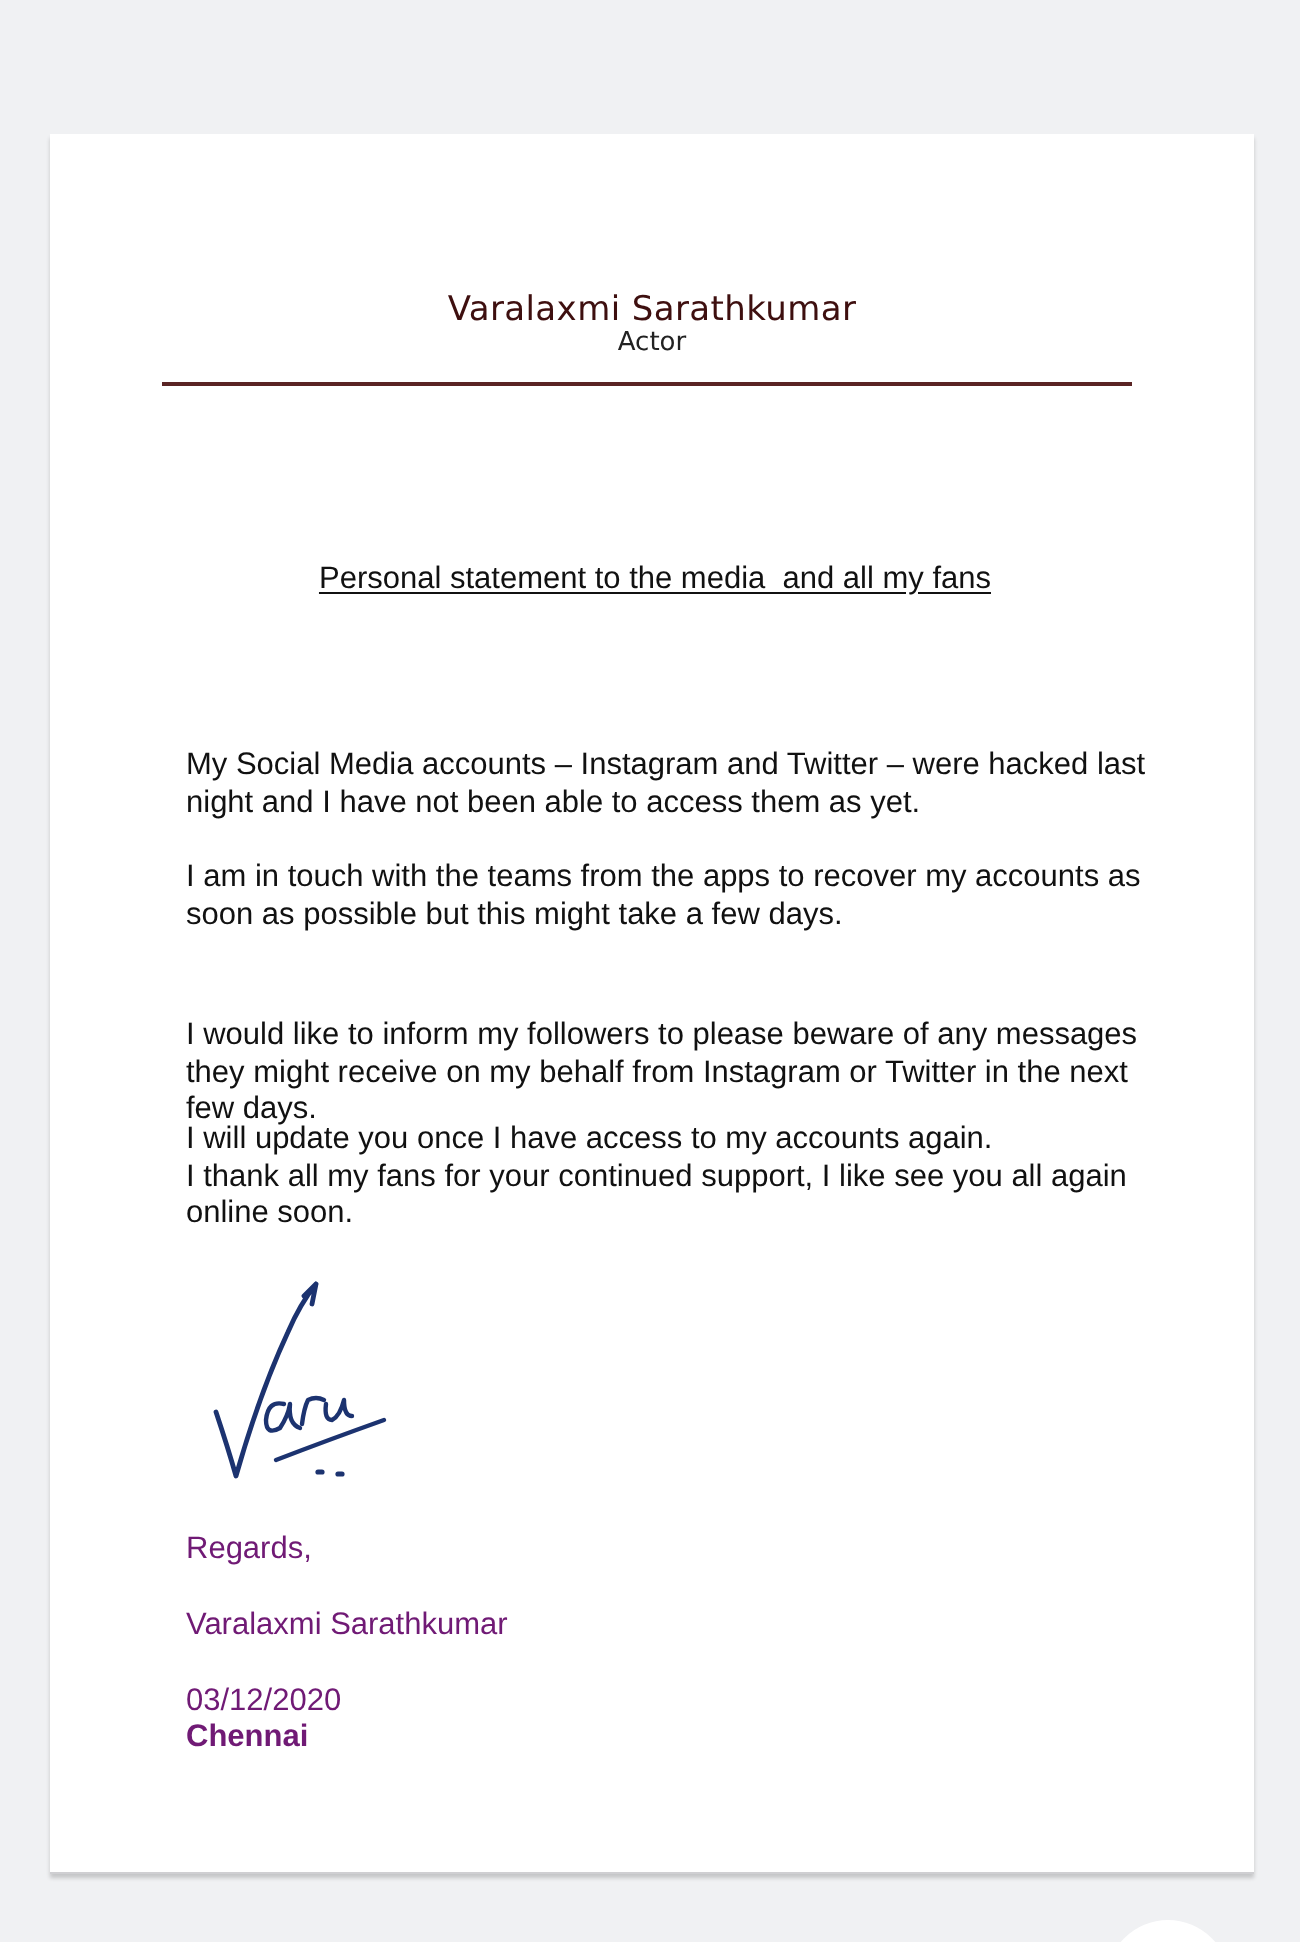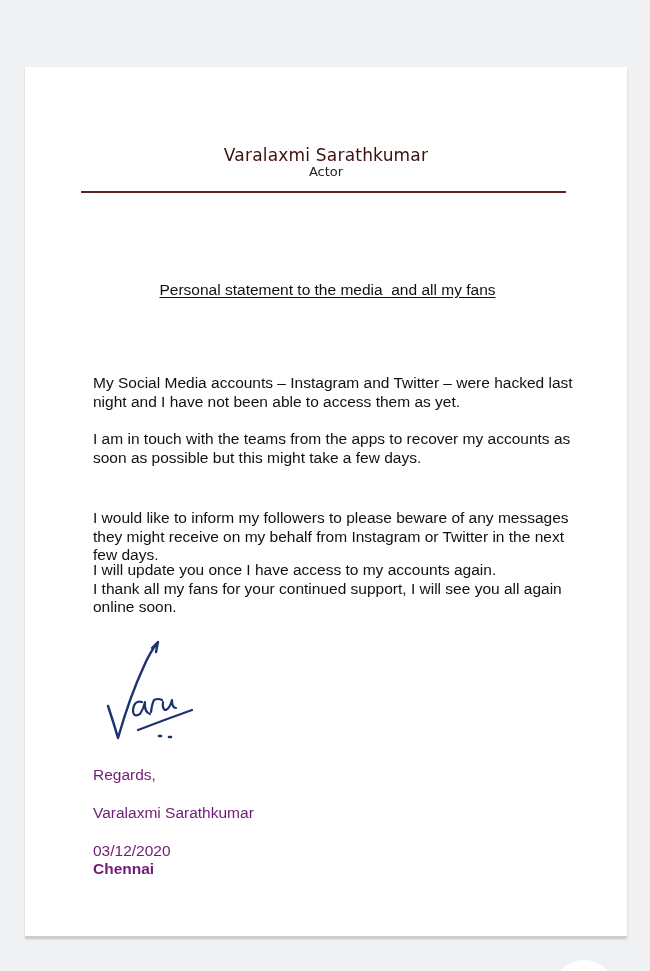--- a/index.html
+++ b/index.html
@@ -123,21 +123,21 @@
   <p>My Social Media accounts – Instagram and Twitter – were hacked last night and I have not been able to access them as yet.</p>
 </div>
 <div class="body-text para2">
   <p>I am in touch with the teams from the apps to recover my accounts as soon as possible but this might take a few days.</p>
 </div>
 <div class="body-text para3">
   <p>I would like to inform my followers to please beware of any messages they might receive on my behalf from Instagram or Twitter in the next few days.</p>
 </div>
 <div class="body-text para4">
   <p>I will update you once I have access to my accounts again.</p>
-  <p>I thank all my fans for your continued support, I will see you all again online soon.</p>
+  <p>I thank all my fans for your continued support, I like see you all again online soon.</p>
 </div>
 
 <svg class="signature" viewBox="0 0 105 110">
   <g fill="none" stroke="#1c3370" stroke-linecap="round" stroke-linejoin="round">
     <path d="M8 70 Q14 88 18 102 Q30 60 44 30 Q50 16 58 6 M58 6 L56 16 M58 6 L52 12" stroke-width="2.4"></path>
     <path d="M42 66 Q34 64 33 74 Q33 82 40 78 Q44 72 45 66 Q44 76 50 78" stroke-width="2.2"></path>
     <path d="M51 76 Q52 68 54 64 Q58 62 62 64" stroke-width="2.2"></path>
     <path d="M63 66 Q62 74 66 74 Q70 72 72 64 Q72 72 76 72" stroke-width="2.2"></path>
     <path d="M38 94 Q64 84 92 74" stroke-width="2.2"></path>
     <path d="M59 100 L61 100" stroke-width="2.6"></path>

